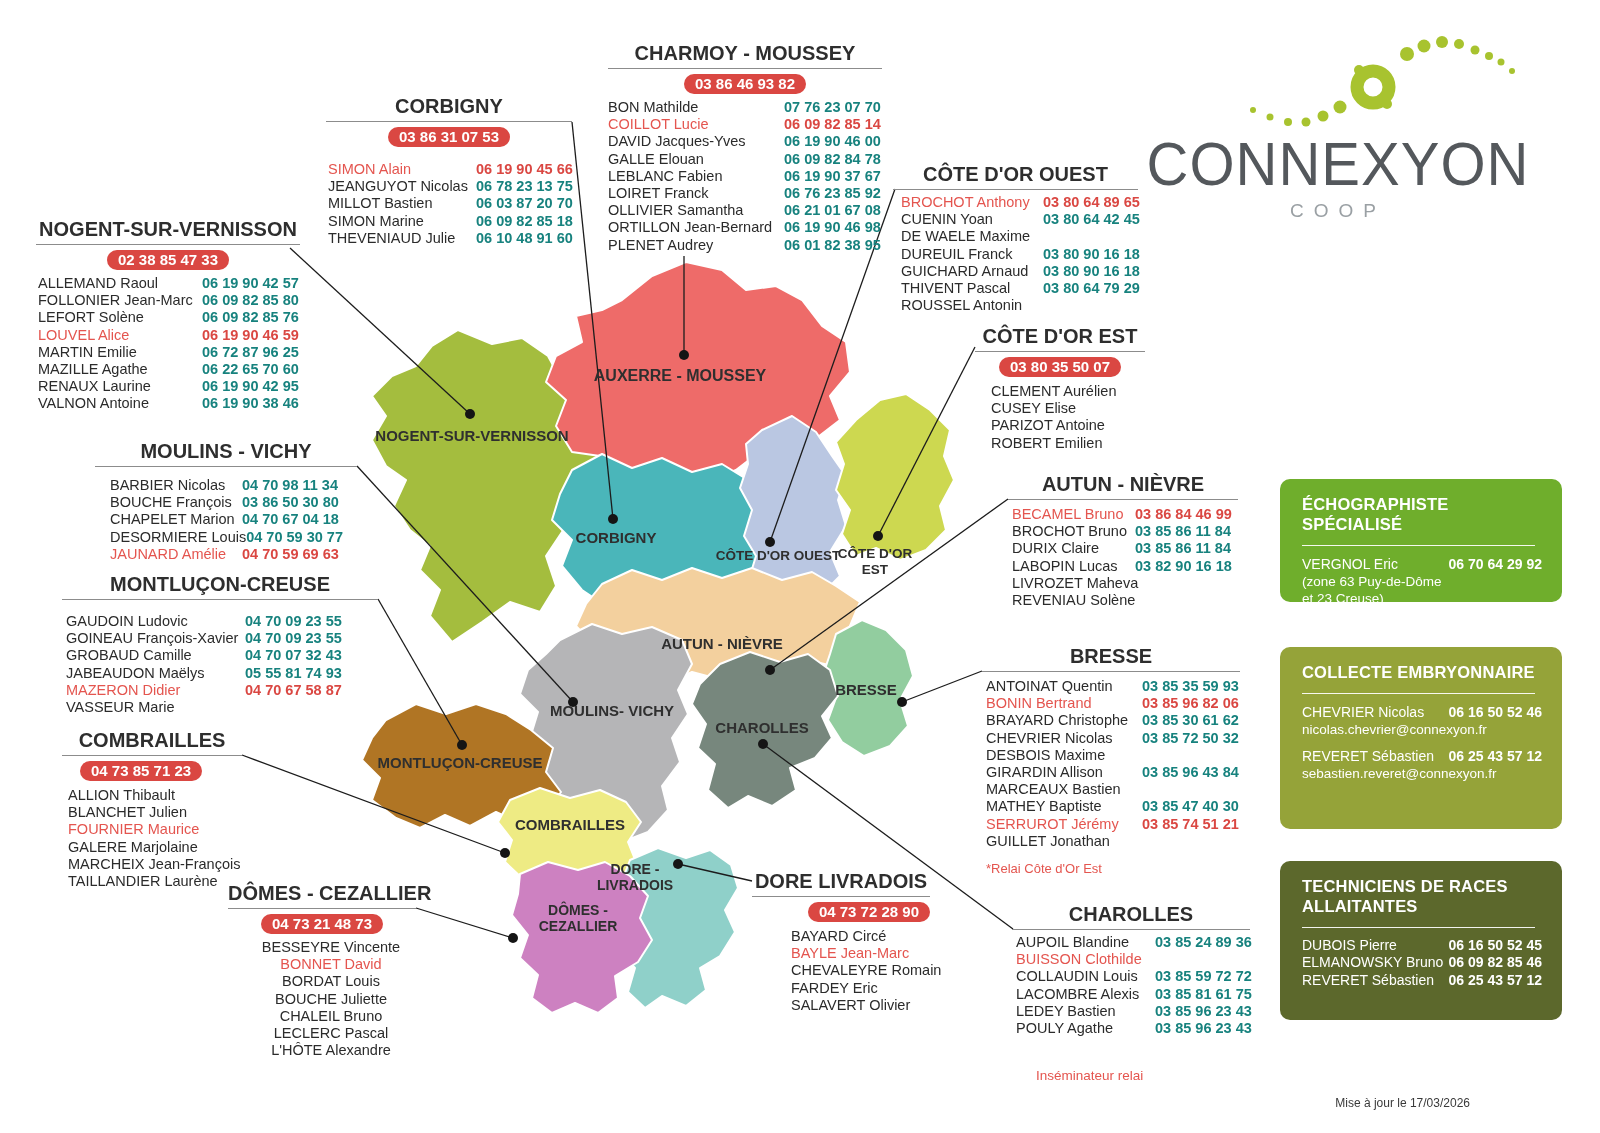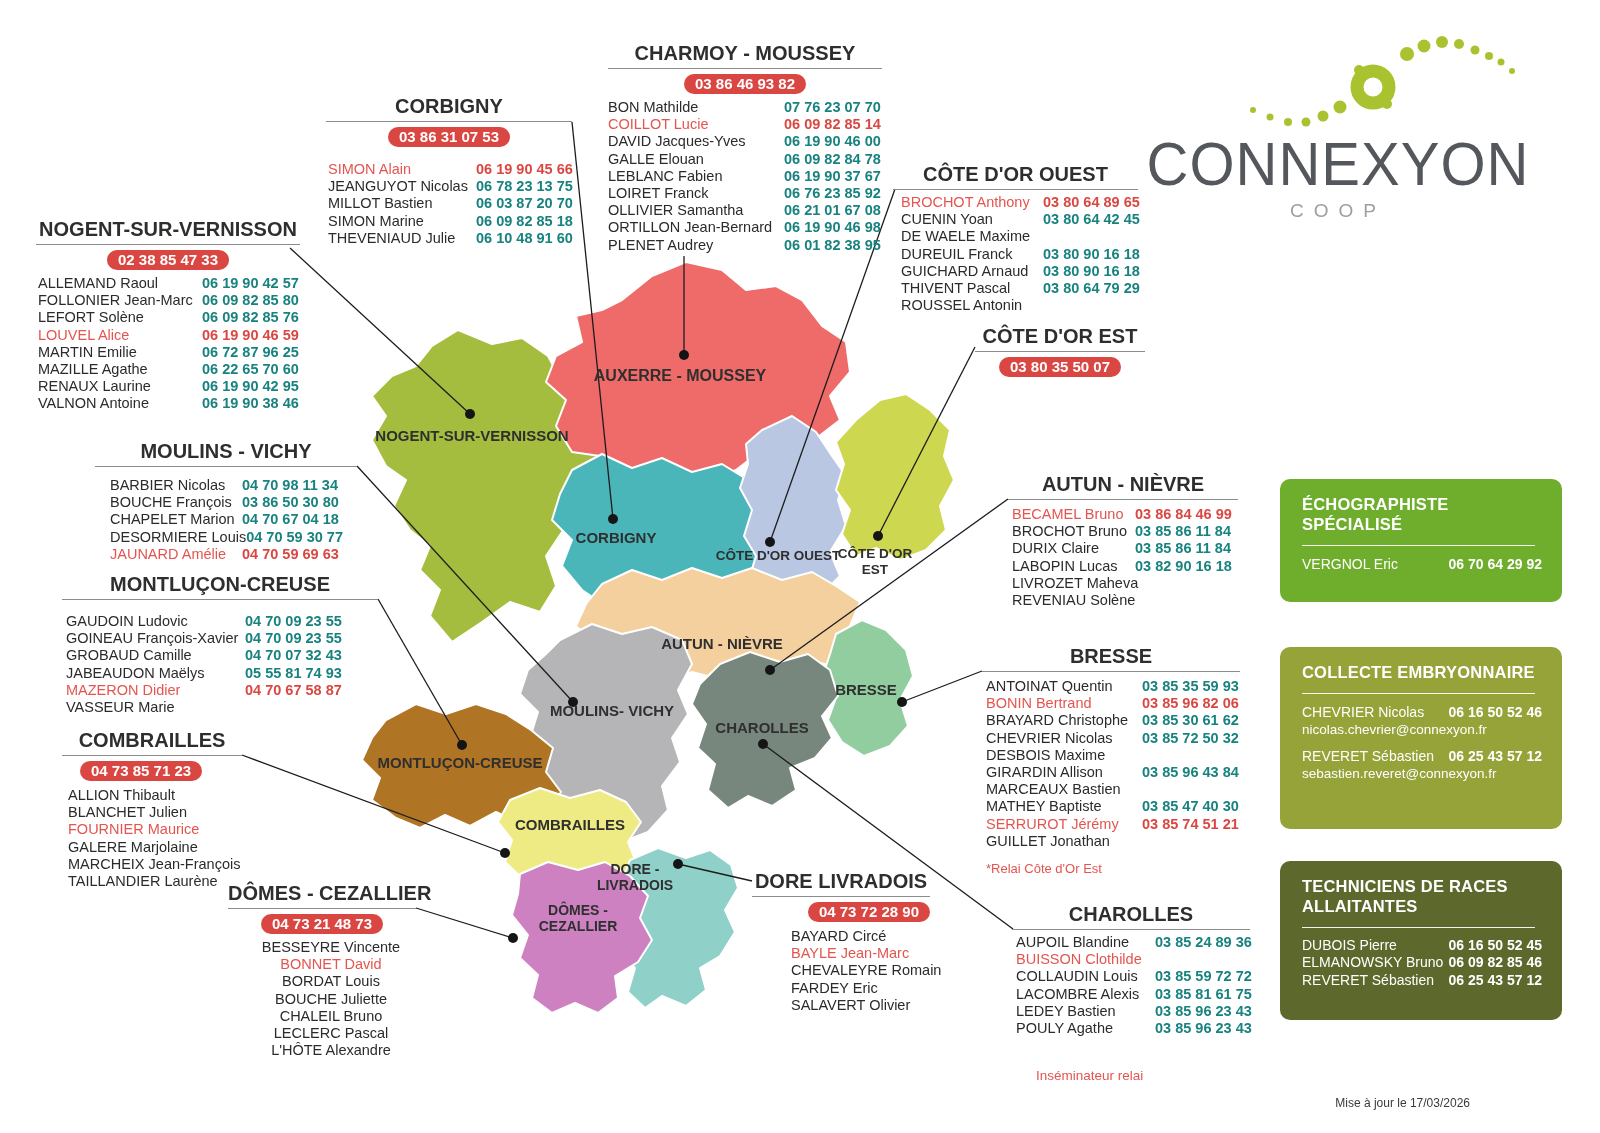--- a/index.html
+++ b/index.html
@@ -300,20 +300,38 @@
         <div class="row">
           <span class="nm">ROUSSEL Antonin</span>
           <span class="ph"></span>
         </div>
       </div>
     </section>
   <section class="group g-cdo_est">
       <div class="g-title">CÔTE D'OR EST</div>
       <div class="g-underline"></div>
       <div class="g-badge">03 80 35 50 07</div>
+      <div class="g-rows">
+        <div class="row">
+          <span class="nm">CLEMENT Aurélien</span>
+          <span class="ph"></span>
+        </div>
+        <div class="row">
+          <span class="nm">CUSEY Elise</span>
+          <span class="ph"></span>
+        </div>
+        <div class="row">
+          <span class="nm">PARIZOT Antoine</span>
+          <span class="ph"></span>
+        </div>
+        <div class="row">
+          <span class="nm">ROBERT Emilien</span>
+          <span class="ph"></span>
+        </div>
+      </div>
     </section>
   <section class="group g-moulins">
       <div class="g-title">MOULINS - VICHY</div>
       <div class="g-underline"></div>
       <div class="g-rows">
         <div class="row">
           <span class="nm">BARBIER Nicolas</span>
           <span class="ph">04 70 98 11 34</span>
         </div>
         <div class="row">
@@ -565,20 +583,22 @@
       </div>
     </section>
 
   <aside class="panel p-echo" style="background: rgb(111, 174, 44);">
       <div class="p-title">ÉCHOGRAPHISTE SPÉCIALISÉ</div>
       <div class="p-rule"></div>
       <div class="p-row">
         <span class="p-nm">VERGNOL Eric</span>
         <span class="p-ph">06 70 64 29 92</span>
       </div>
+      <div class="p-note">(zone 63 Puy-de-Dôme
+et 23 Creuse)</div>
     </aside>
   <aside class="panel p-collecte" style="background: rgb(149, 163, 57);">
       <div class="p-title">COLLECTE EMBRYONNAIRE</div>
       <div class="p-rule"></div>
       <div class="p-row">
         <span class="p-nm">CHEVRIER Nicolas</span>
         <span class="p-ph">06 16 50 52 46</span>
       </div>
       <div class="p-email">nicolas.chevrier@connexyon.fr</div>
       <div class="p-row">

